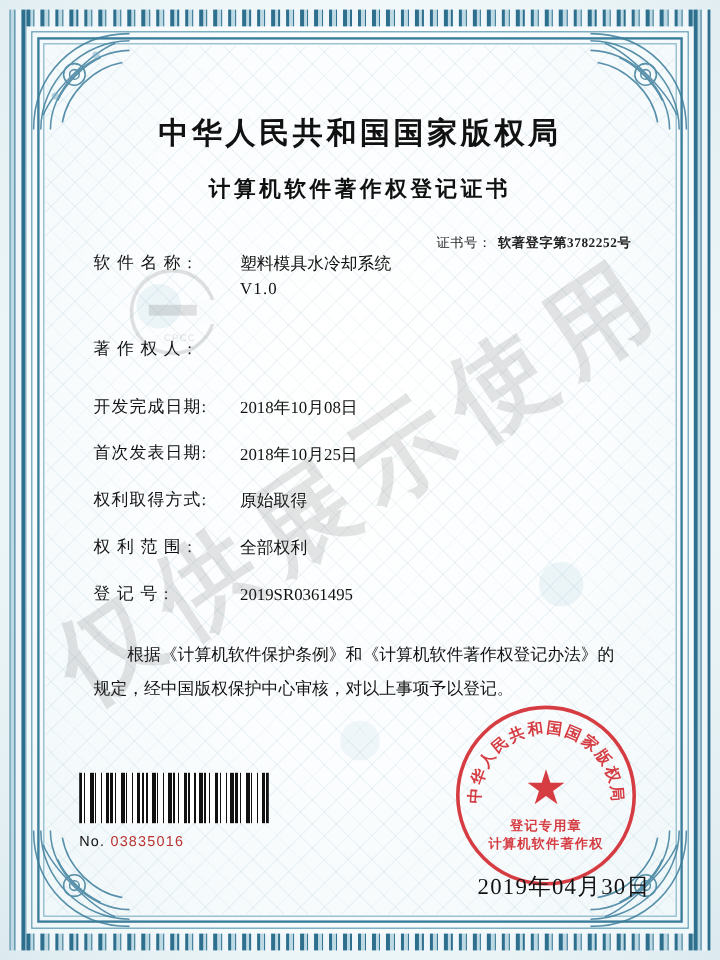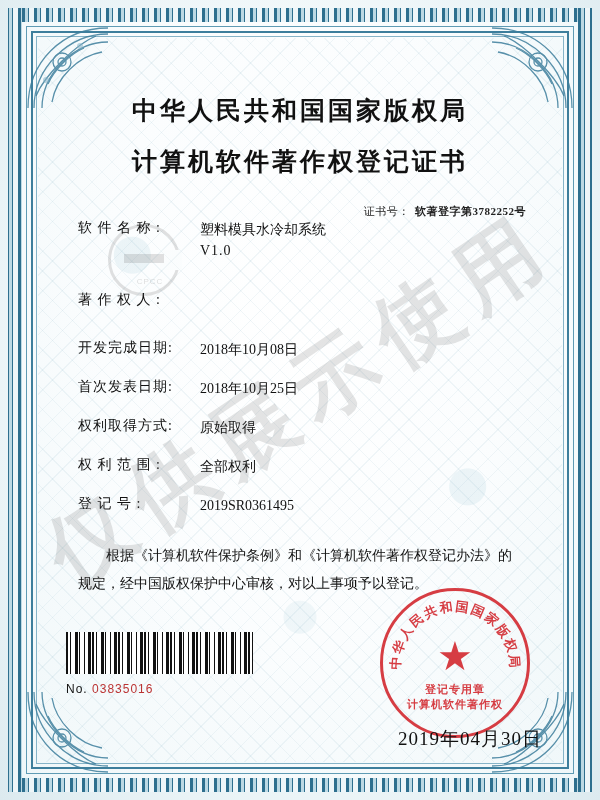--- a/index.html
+++ b/index.html
@@ -119,21 +119,21 @@
     text-align: center;
     font-size: 25px;
     letter-spacing: 3px;
     color: #111;
     margin-top: 48px;
     font-weight: bold;
     font-family: "Liberation Serif", "DejaVu Serif", serif;
   }
   .title-sub {
     text-align: center;
-    font-size: 25px;
+    font-size: 18px;
     letter-spacing: 3px;
     color: #111;
     margin-top: 18px;
     font-weight: bold;
   }
 
   .cert-no {
     margin-top: 26px;
     text-align: right;
     padding-right: 26px;
@@ -224,22 +224,22 @@
     font-size: 8px;
     letter-spacing: 1px;
     color: #6d6d6d;
     font-family: "Liberation Sans", sans-serif;
   }
 
   
   .barcode-wrap {
     position: absolute;
     left: 66px;
-    bottom: 104px;
-    width: 187px;
+    bottom: 92px;
+    width: 158px;
   }
   .barcode {
     height: 42px;
     width: 100%;
     background-image: repeating-linear-gradient(90deg,
       #111 0 2px, #fff 2px 4px, #111 4px 5px, #fff 5px 9px,
       #111 9px 12px, #fff 12px 13px, #111 13px 14px, #fff 14px 18px,
       #111 18px 19px, #fff 19px 22px, #111 22px 25px, #fff 25px 26px);
   }
   .barcode-no {

